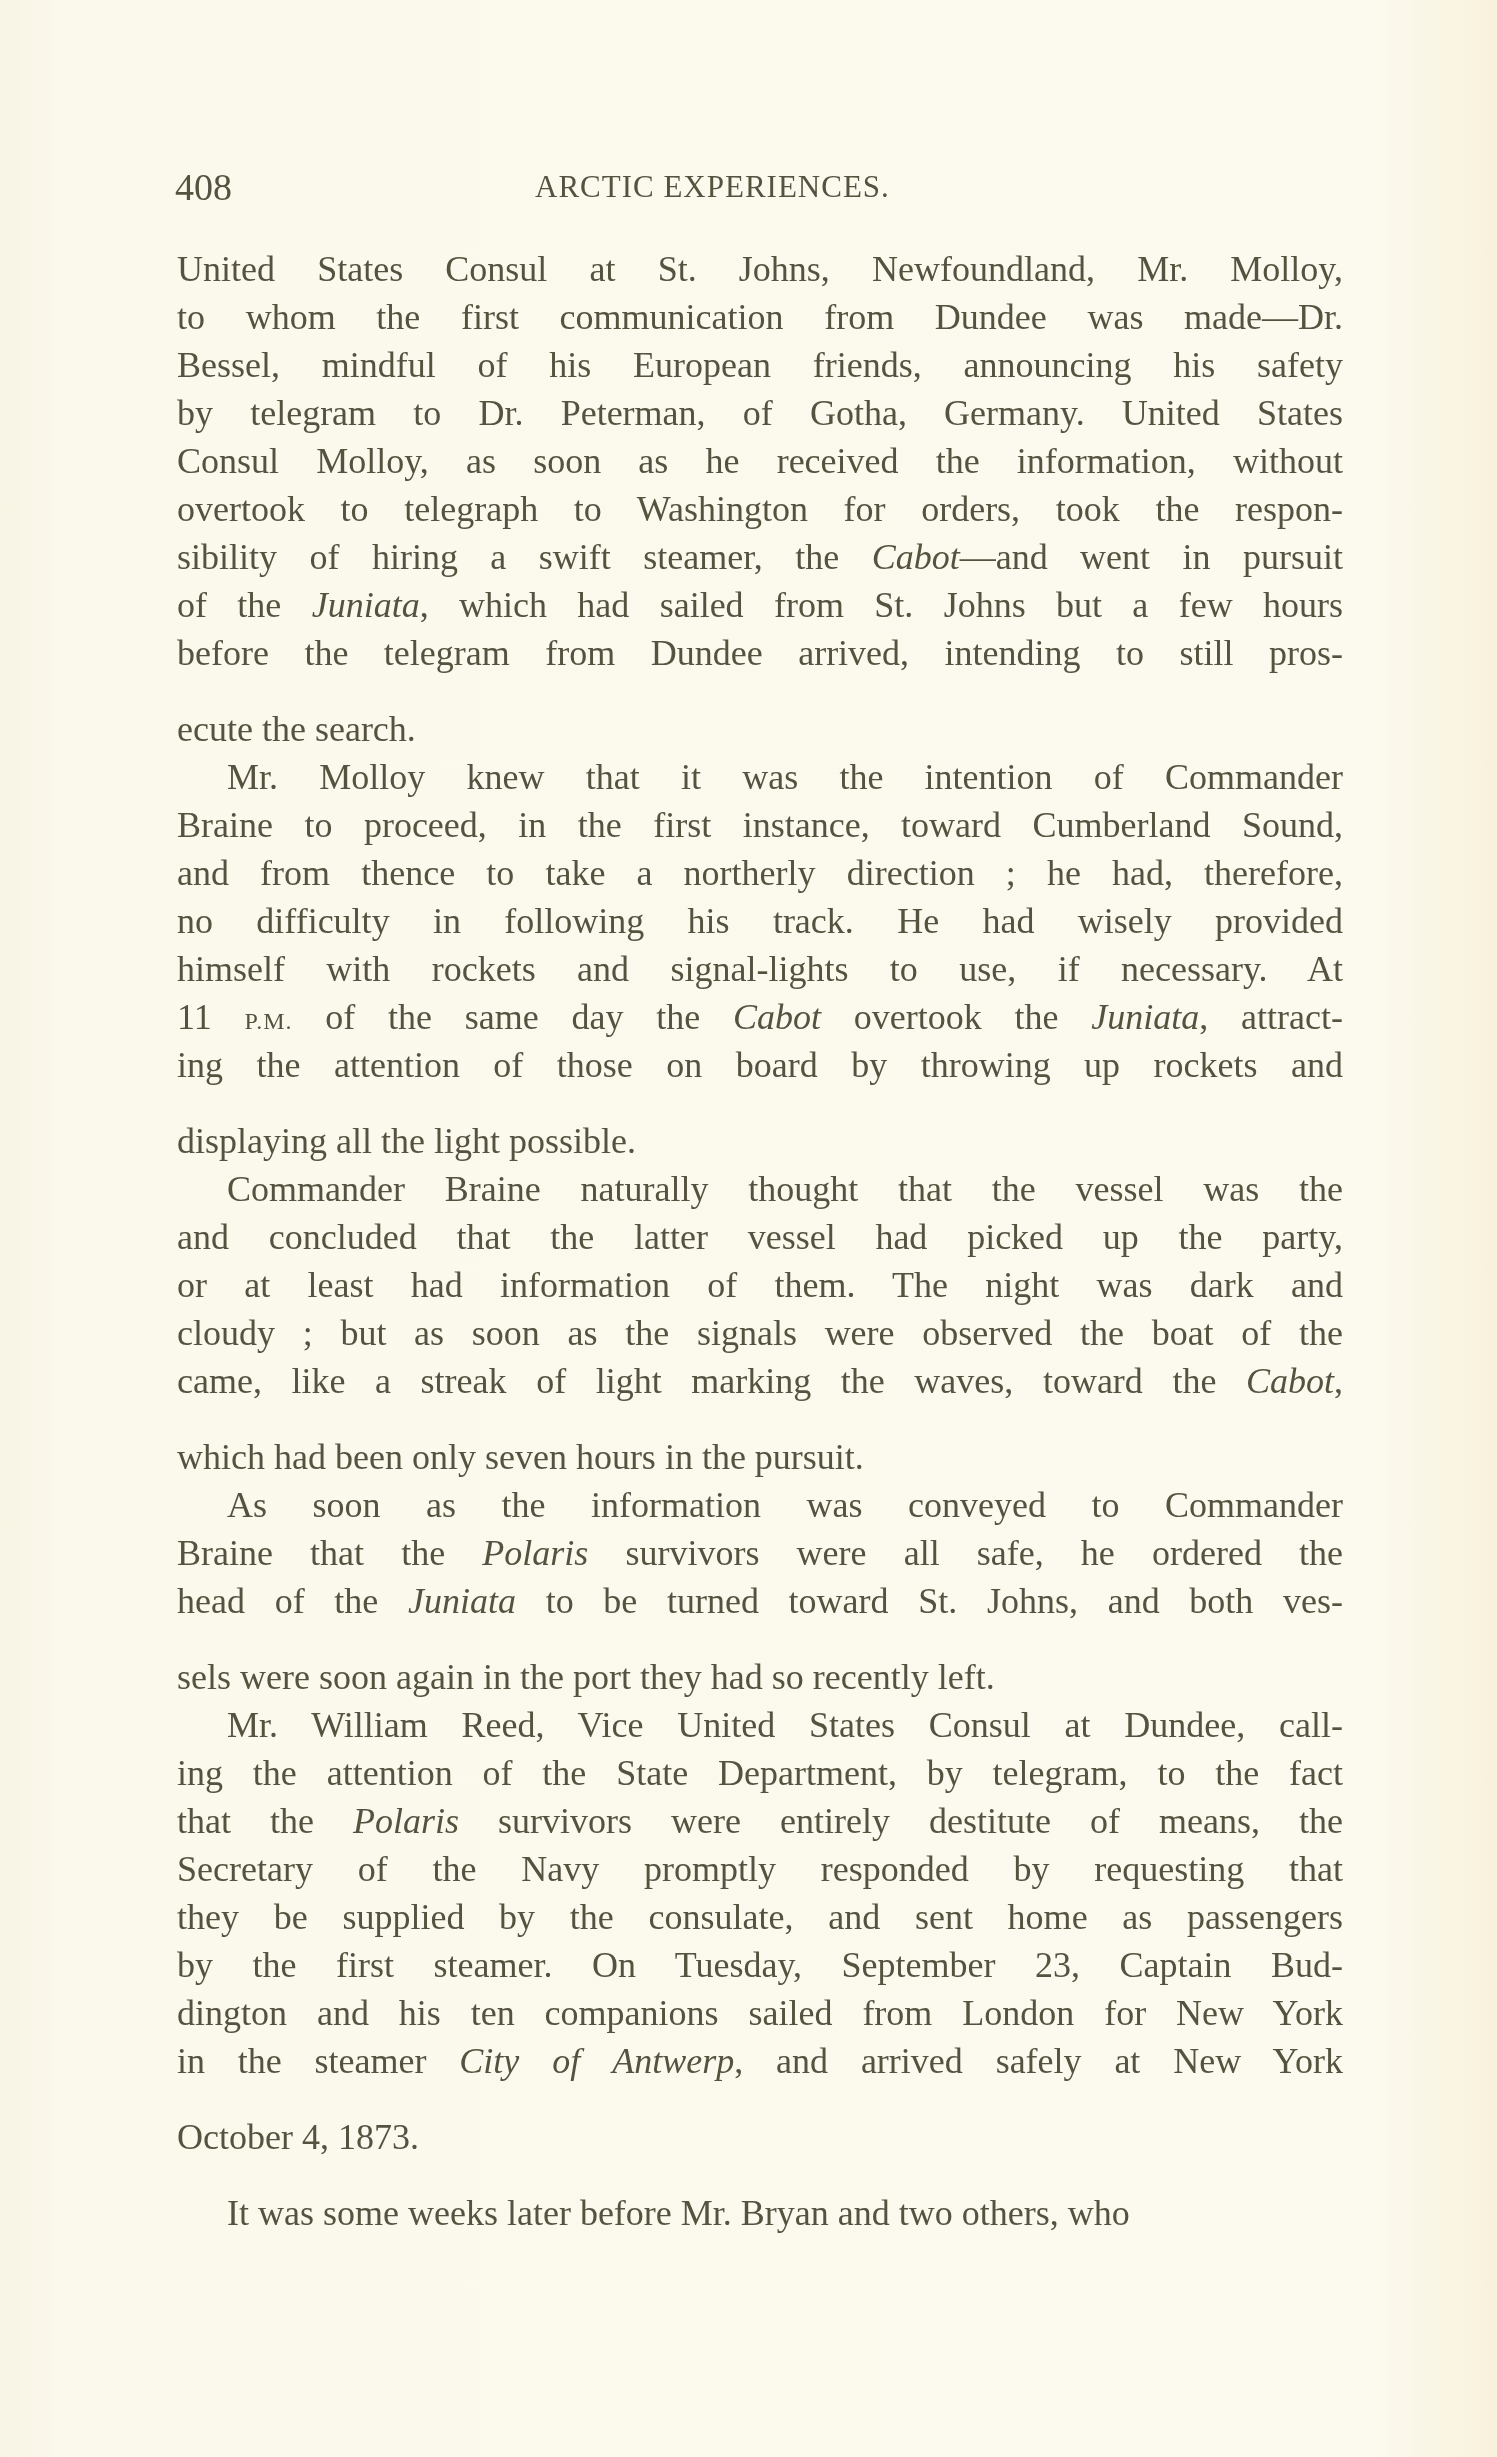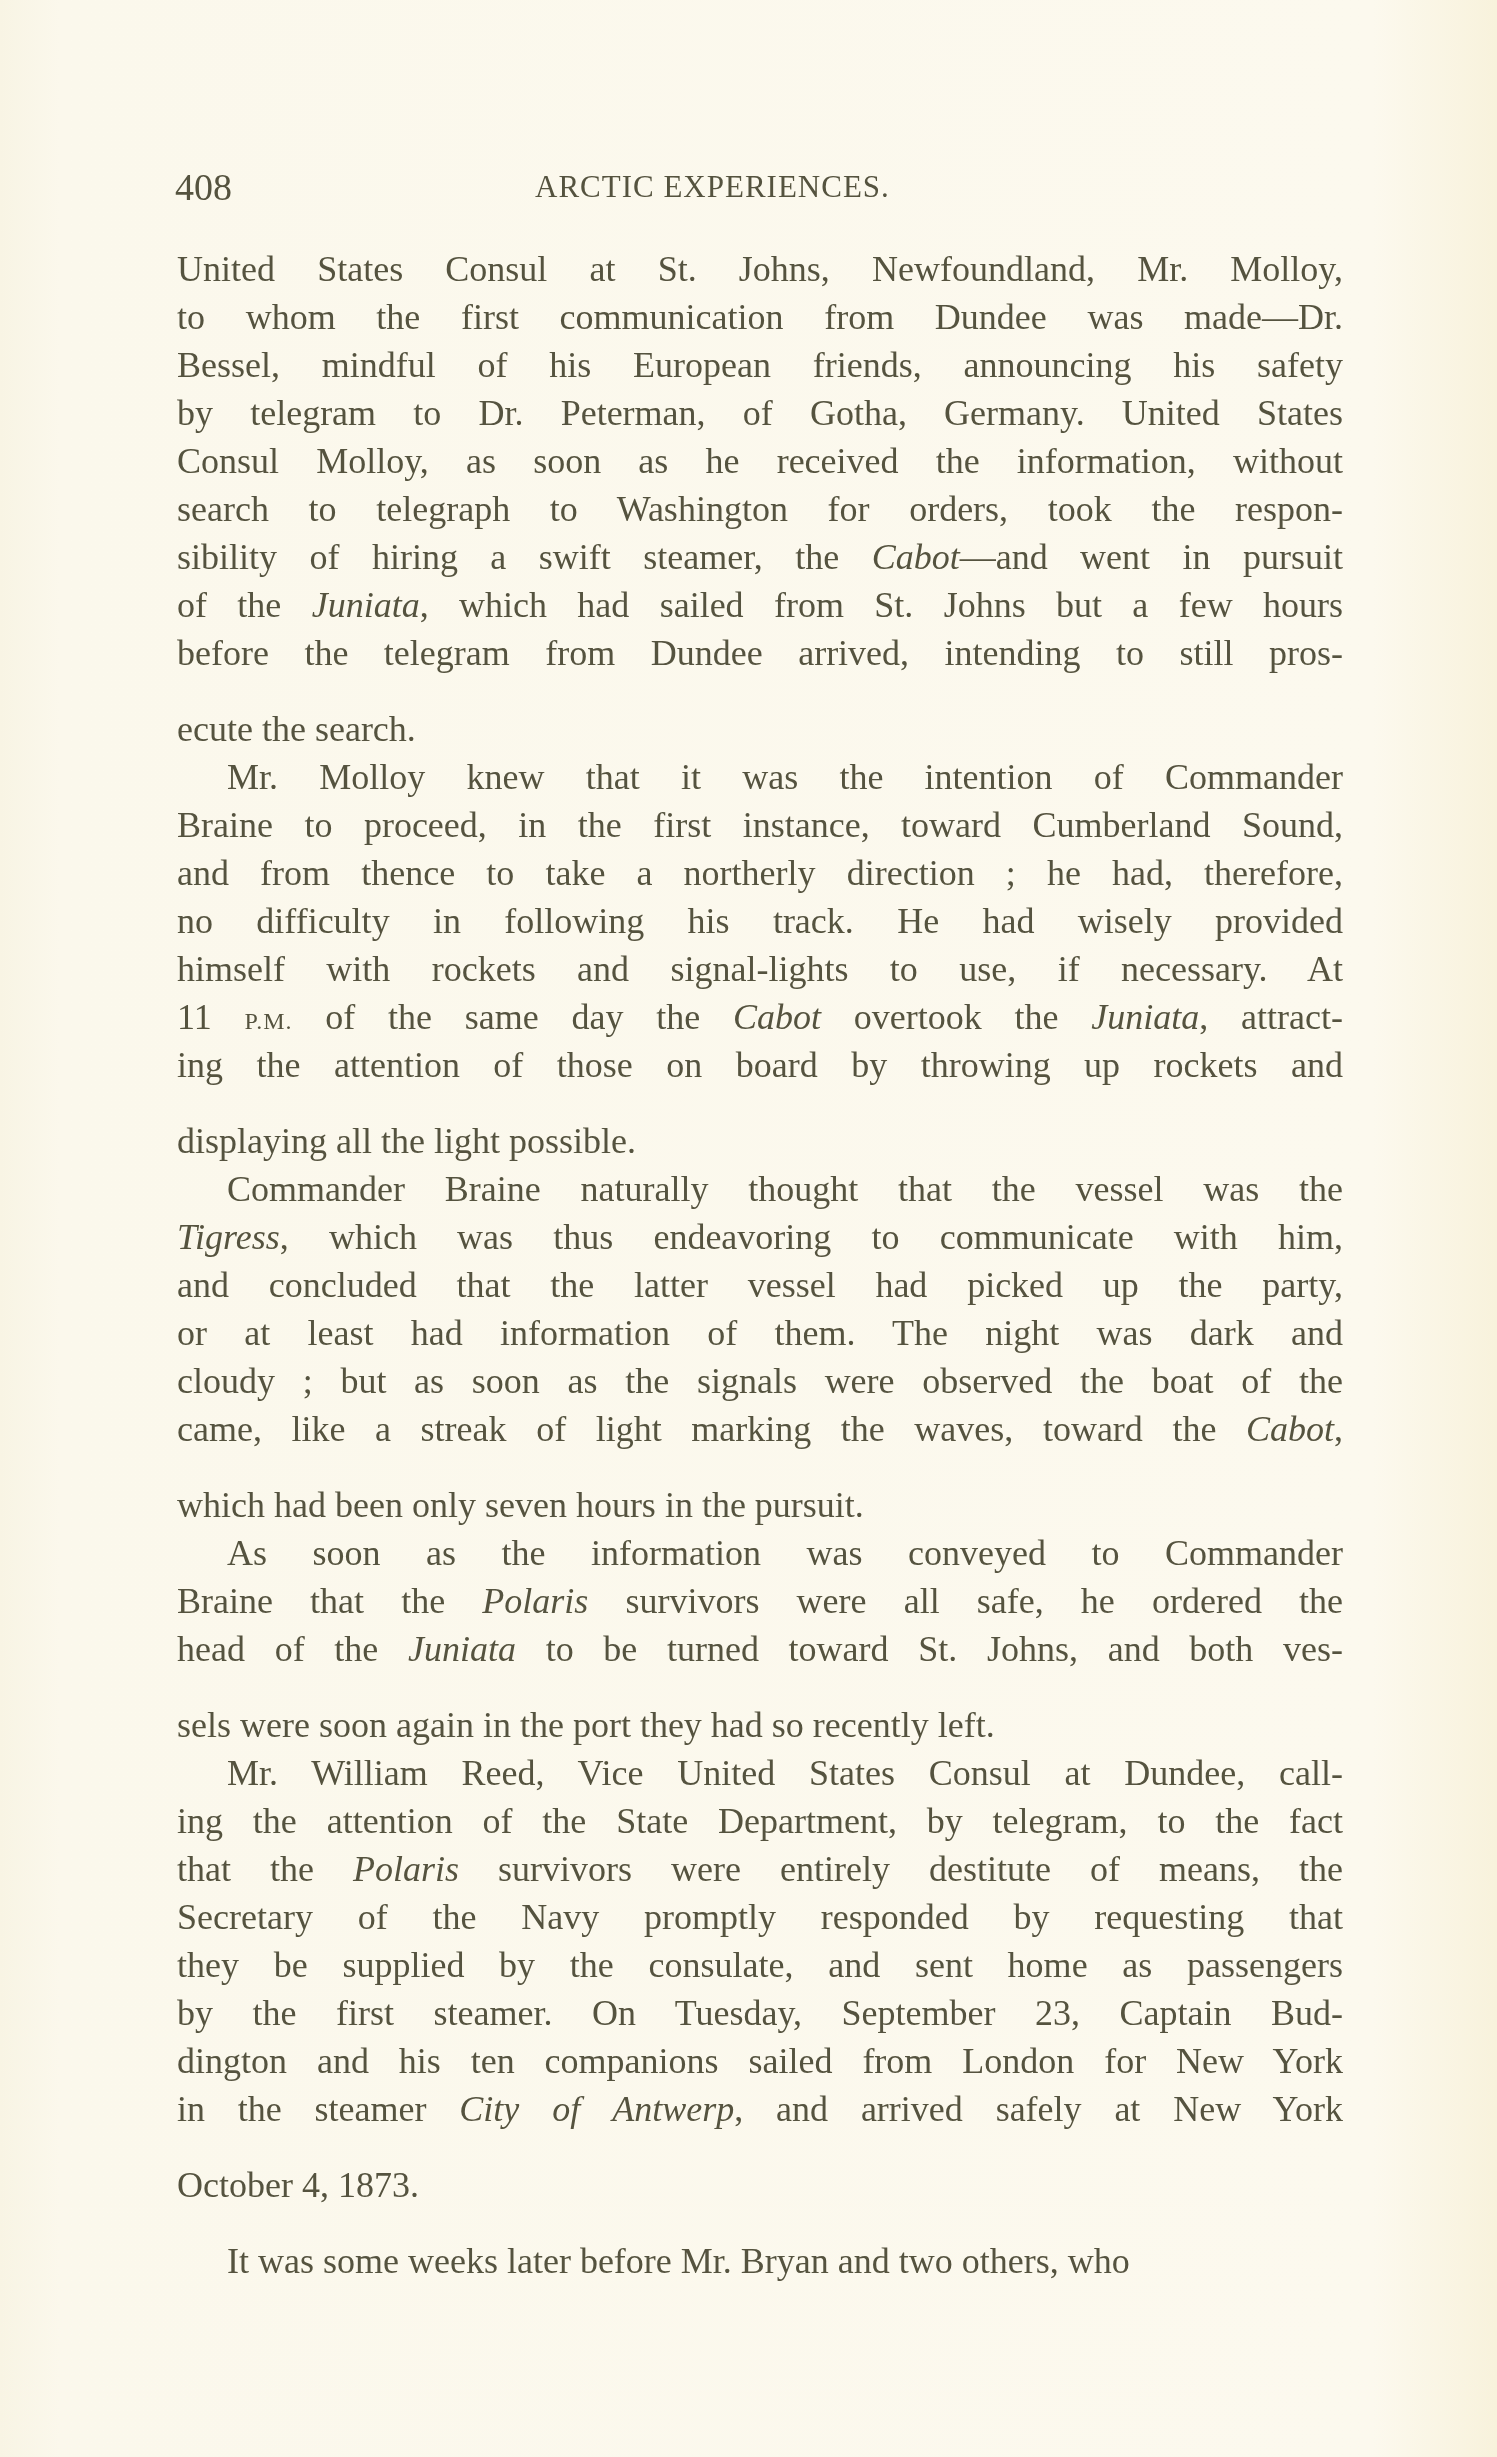--- a/index.html
+++ b/index.html
@@ -22,39 +22,38 @@
 <div class="page">
   <div class="folio">408</div>
   <div class="running-head">ARCTIC EXPERIENCES.</div>
   <div class="body" id="body-text">
       <div>
         <div class="line"><span>United States Consul at St. Johns, Newfoundland, Mr. Molloy,</span></div>
         <div class="line"><span>to whom the first communication from Dundee was made—Dr.</span></div>
         <div class="line"><span>Bessel, mindful of his European friends, announcing his safety</span></div>
         <div class="line"><span>by telegram to Dr. Peterman, of Gotha, Germany.  United States</span></div>
         <div class="line"><span>Consul Molloy, as soon as he received the information, without</span></div>
-        <div class="line"><span>search to telegraph to Washington for orders, took the respon-</span></div>
+        <div class="line"><span>overtook to telegraph to Washington for orders, took the respon-</span></div>
         <div class="line"><span>sibility of hiring a swift steamer, the </span><span class="i">Cabot</span><span>—and went in pursuit</span></div>
         <div class="line"><span>of the </span><span class="i">Juniata</span><span>, which had sailed from St. Johns but a few hours</span></div>
         <div class="line"><span>before the telegram from Dundee arrived, intending to still pros-</span></div>
         <div class="line last"><span>ecute the search.</span></div>
       </div>
       <div>
         <div class="line indent"><span>Mr. Molloy knew that it was the intention of Commander</span></div>
         <div class="line"><span>Braine to proceed, in the first instance, toward Cumberland Sound,</span></div>
         <div class="line"><span>and from thence to take a northerly direction ; he had, therefore,</span></div>
         <div class="line"><span>no difficulty in following his track.  He had wisely provided</span></div>
         <div class="line"><span>himself with rockets and signal-lights to use, if necessary.  At</span></div>
         <div class="line"><span>11 </span><span class="sc">P.M.</span><span> of the same day the </span><span class="i">Cabot</span><span> overtook the </span><span class="i">Juniata</span><span>, attract-</span></div>
         <div class="line"><span>ing the attention of those on board by throwing up rockets and</span></div>
         <div class="line last"><span>displaying all the light possible.</span></div>
       </div>
       <div>
         <div class="line indent"><span>Commander Braine naturally thought that the vessel was the</span></div>
-        <div class="line"><span class="i">Tigress</span><span>, which was thus endeavoring to communicate with him,</span></div>
         <div class="line"><span>and concluded that the latter vessel had picked up the party,</span></div>
         <div class="line"><span>or at least had information of them.  The night was dark and</span></div>
         <div class="line"><span>cloudy ;  but as soon as the signals were observed the boat of the</span></div>
         <div class="line"><span>came, like a streak of light marking the waves, toward the </span><span class="i">Cabot</span><span>,</span></div>
         <div class="line last"><span>which had been only seven hours in the pursuit.</span></div>
       </div>
       <div>
         <div class="line indent"><span>As soon as the information was conveyed to Commander</span></div>
         <div class="line"><span>Braine that the </span><span class="i">Polaris</span><span> survivors were all safe, he ordered the</span></div>
         <div class="line"><span>head of the </span><span class="i">Juniata</span><span> to be turned toward St. Johns, and both ves-</span></div>

